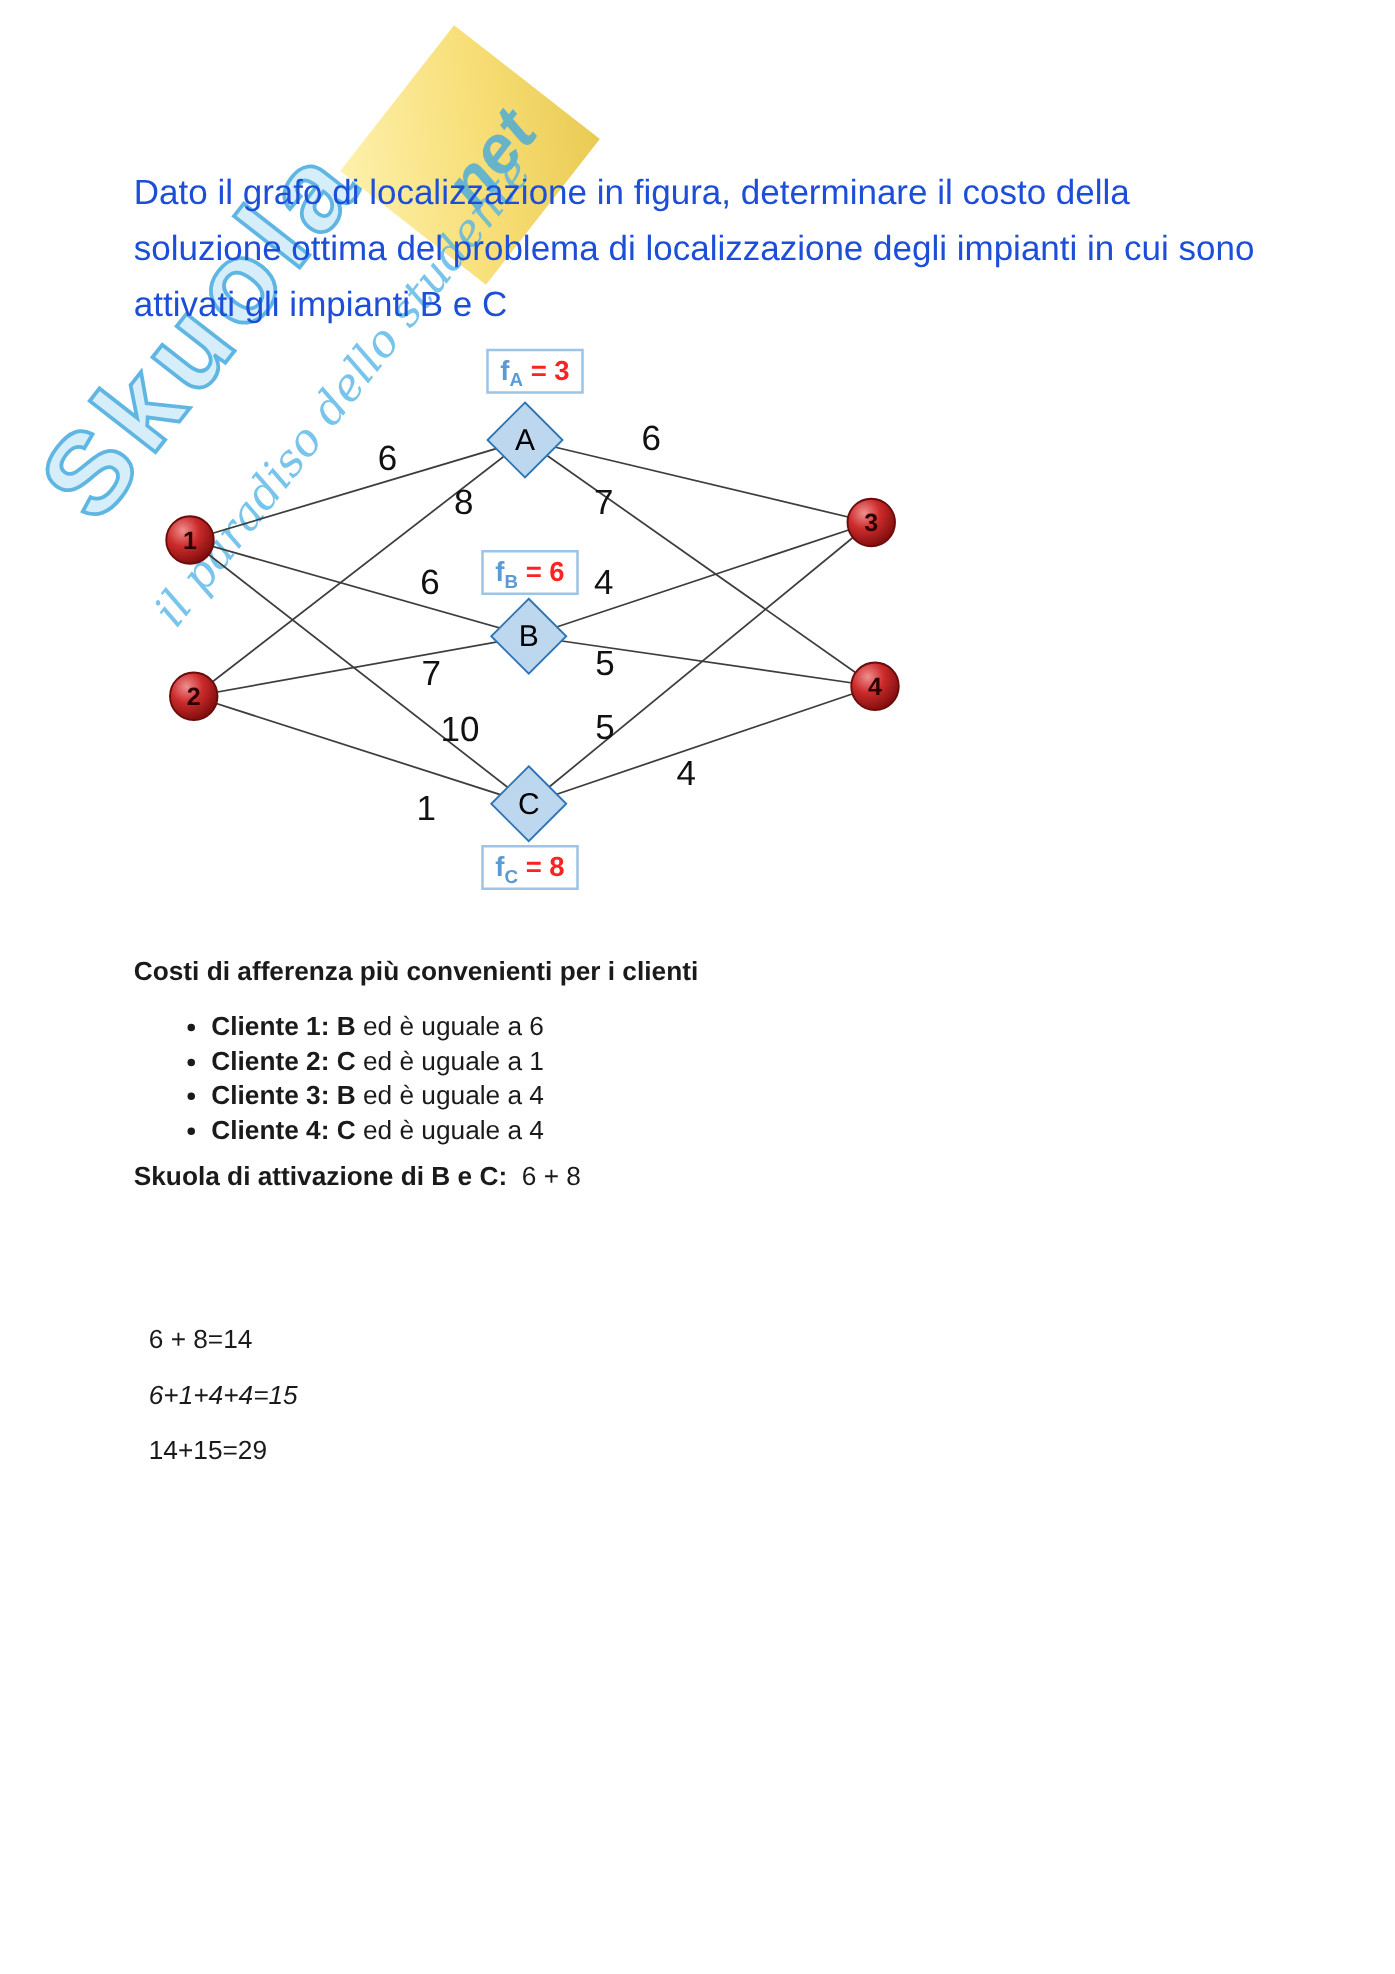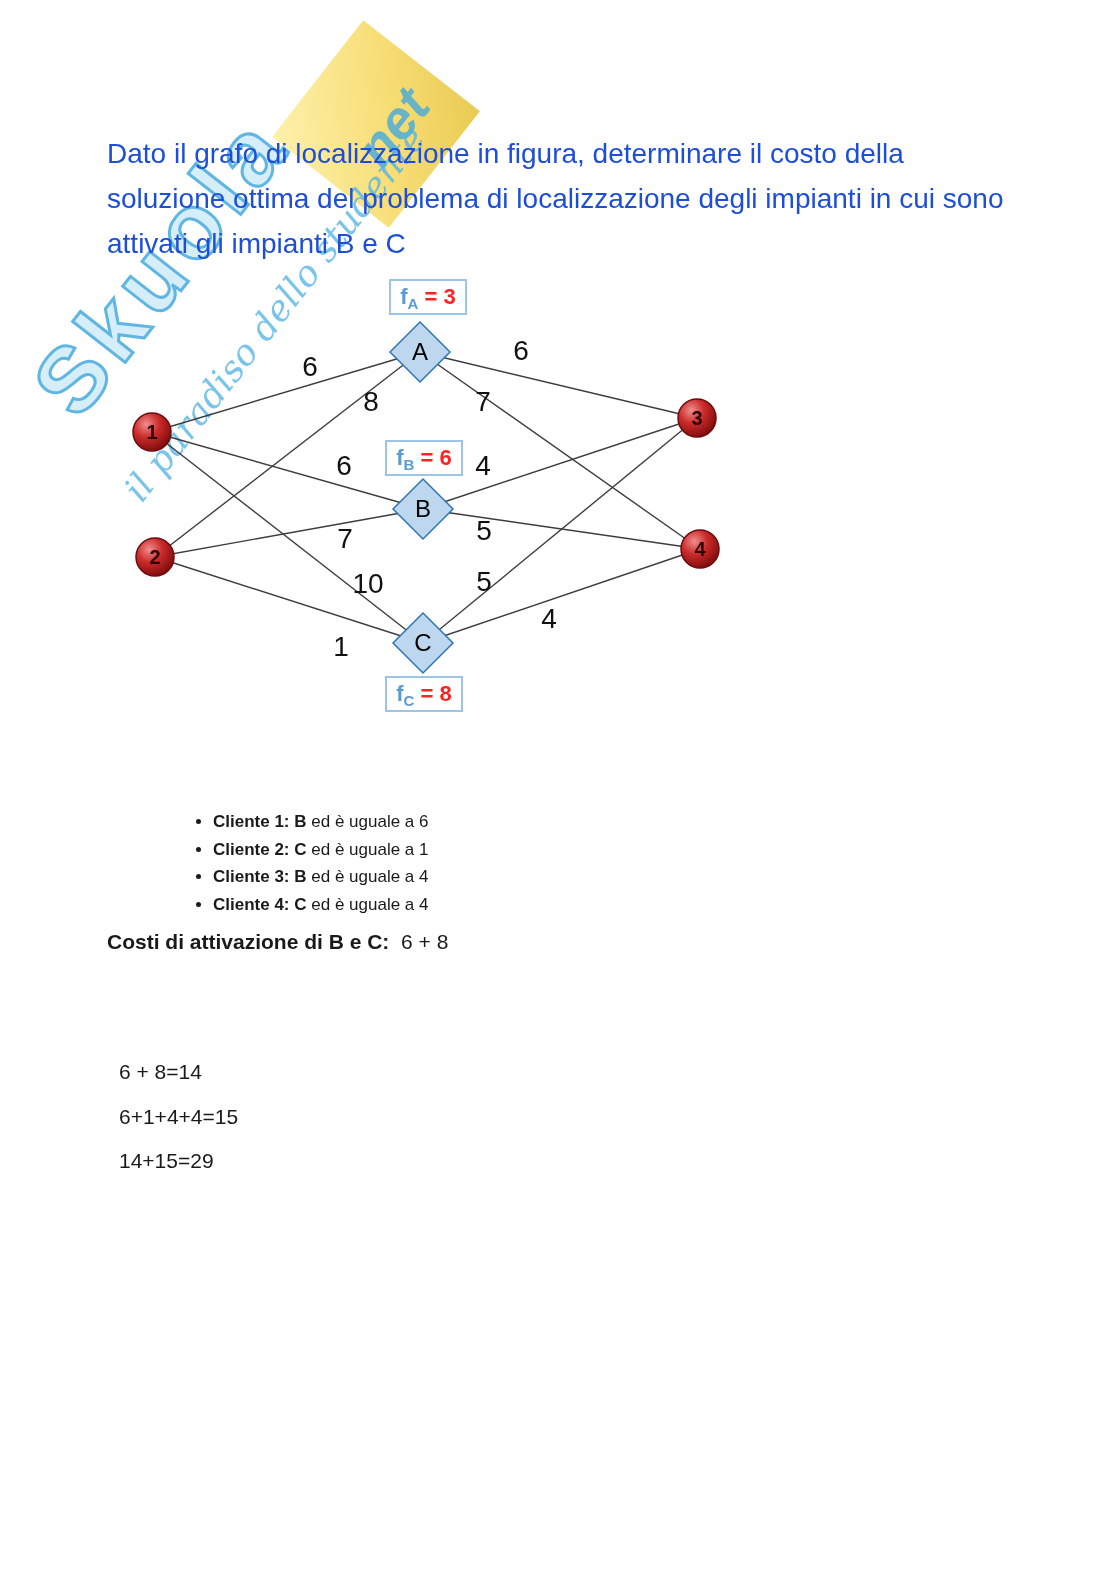--- a/index.html
+++ b/index.html
@@ -48,36 +48,36 @@
   #graph-svg{position:absolute;left:120px;top:266px;z-index:1;}
   #graph-svg text{font-family:"Liberation Sans",sans-serif;}
   .h-bold{
     position:absolute;left:107px;top:766px;z-index:1;margin:0;
     font-size:21px;font-weight:bold;
   }
   .clients{
     position:absolute;left:107px;top:808px;z-index:1;margin:0;
     padding-left:62px;list-style:disc;
   }
-  .clients li{font-size:17px;line-height:27.5px;margin-left:44px;}
+  .clients li{font-size:21px;line-height:27.5px;}
   .clients li span{white-space:pre-wrap;}
   .attivazione{
     position:absolute;left:107px;top:930px;z-index:1;margin:0;
     font-size:21px;
   }
   .attivazione b{font-weight:bold;}
   .attivazione span{white-space:pre;text-align:right;}
   .para{
     position:absolute;left:107px;top:975px;width:910px;z-index:1;margin:0;
     font-size:21px;line-height:31px;
   }
   .calc{
     position:absolute;left:107px;z-index:1;margin:12px;font-size:21px;
   }
-  .calc1{top:1048px;} .calc2{top:1093px;} .calc3{top:1137px;}
+  .calc1{top:1048px;} .calc2{top:1093px;font-style:italic;} .calc3{top:1137px;}
 </style>
 </head>
 <body>
 
 <div class="page">
 
   <div class="watermark" aria-hidden="true">
     <div class="wm-diamond"></div>
     <div class="wm-brand">Skuola</div>
     <div class="wm-net">net</div>
@@ -133,28 +133,29 @@
       <circle cx="152" cy="432" r="19" fill="url(#ballGrad)" stroke="#6b0b0b" stroke-width="1.5"></circle>
       <text x="152" y="439" text-anchor="middle" font-size="20" font-weight="bold" fill="#2b0000">1</text>
       <circle cx="155" cy="557" r="19" fill="url(#ballGrad)" stroke="#6b0b0b" stroke-width="1.5"></circle>
       <text x="155" y="564" text-anchor="middle" font-size="20" font-weight="bold" fill="#2b0000">2</text>
       <circle cx="697" cy="418" r="19" fill="url(#ballGrad)" stroke="#6b0b0b" stroke-width="1.5"></circle>
       <text x="697" y="425" text-anchor="middle" font-size="20" font-weight="bold" fill="#2b0000">3</text>
       <circle cx="700" cy="549" r="19" fill="url(#ballGrad)" stroke="#6b0b0b" stroke-width="1.5"></circle>
       <text x="700" y="556" text-anchor="middle" font-size="20" font-weight="bold" fill="#2b0000">4</text>
     </svg>
 
+  <p class="h-bold">Costi di afferenza più convenienti per i clienti</p>
 
   <ul class="clients">
     <li><b>Cliente 1: B</b><span> ed è uguale a 6</span></li>
     <li><b>Cliente 2: C</b><span> ed è uguale a 1</span></li>
     <li><b>Cliente 3: B</b><span> ed è uguale a 4</span></li>
     <li><b>Cliente 4: C</b><span> ed è uguale a 4</span></li>
   </ul>
 
-  <p class="attivazione"><b>Costi di attivazione di B e C:</b><span>  6 + 8</span></p>
+  <p class="attivazione"><b>Skuola di attivazione di B e C:</b><span>  6 + 8</span></p>
 
 
   <p class="calc calc1">6 + 8=14</p>
   <p class="calc calc2">6+1+4+4=15</p>
   <p class="calc calc3">14+15=29</p>
 
 </div>
 
 </body></html>

